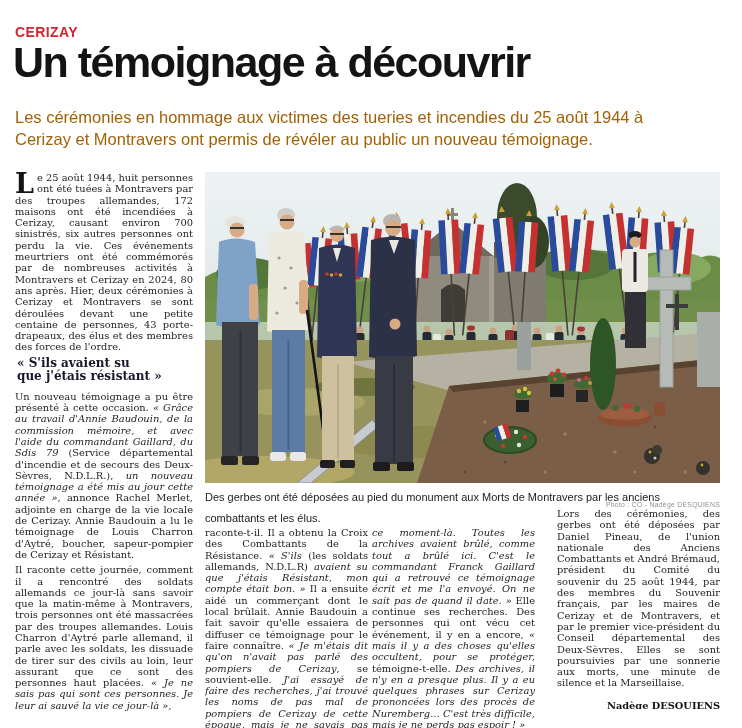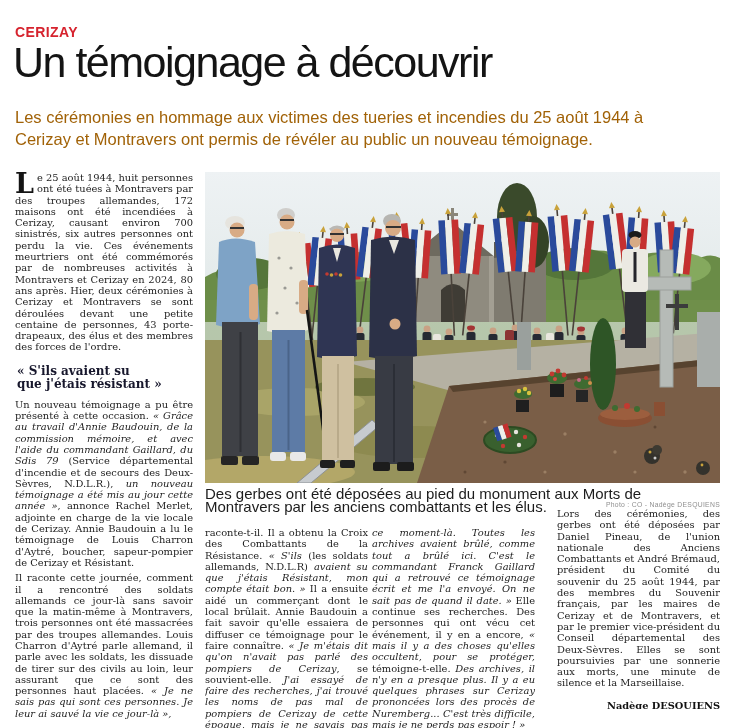--- a/index.html
+++ b/index.html
@@ -2,39 +2,39 @@
 <html lang="fr"><head>
 <meta charset="utf-8">
 <style>
   html,body{margin:0;padding:0;}
   body{width:742px;height:728px;background:#ffffff;font-family:"DejaVu Serif",serif;}
   .page{position:relative;width:742px;height:728px;overflow:hidden;background:#fff;}
 
   .kicker{position:absolute;left:15px;top:24px;font-family:"Liberation Sans",sans-serif;
           font-weight:700;font-size:14px;letter-spacing:.4px;color:#d6232e;}
   .headline{position:absolute;left:13px;top:38px;margin:0;font-family:"Liberation Sans",sans-serif;
-            font-weight:400;font-size:43px;letter-spacing:-1.5px;color:#141414;white-space:nowrap;}
+            font-weight:700;font-size:43px;letter-spacing:-1.5px;color:#141414;white-space:nowrap;}
   .standfirst{position:absolute;left:15px;top:106px;width:656px;font-family:"Liberation Sans",sans-serif;
               font-size:16.5px;line-height:22px;color:#a16207;}
 
   .col{position:absolute;text-align:justify;color:#1d1d1d;font-size:9.9px;line-height:11.3px;}
   .col p{margin:0 0 4px 0;}
   .col .it{font-style:italic;}
   .col1{left:15px;top:172px;width:178px;}
   .dropcap{float:left;font-size:27px;line-height:21px;font-weight:700;padding:1px 3px 0 0;color:#141414;}
-  .inner-subhead{margin:12px 0 7px 2px;font-size:12px;line-height:13.5px;font-weight:700;
+  .inner-subhead{margin:4px 0 7px 2px;font-size:12px;line-height:13.5px;font-weight:700;
                  color:#17172c;white-space:pre-line;text-align:left;}
   .col2{left:205px;top:527px;width:163px;height:201px;overflow:hidden;}
   .col3{left:372px;top:527px;width:163px;height:201px;overflow:hidden;}
   .col4{left:557px;top:508px;width:163px;height:201px;overflow:hidden;}
   .byline{text-align:right;font-weight:700;font-size:9.8px;margin-top:11px;color:#111;}
 
   .photo{position:absolute;left:205px;top:172px;width:515px;height:311px;display:block;}
   .caption{position:absolute;left:205px;top:487px;width:472px;font-family:"Liberation Sans",sans-serif;
-           font-size:15px;line-height:13px;color:#1c1c1c;}
+           font-size:11px;line-height:21px;color:#1c1c1c;}
   .credit{position:absolute;left:580px;top:501px;width:140px;text-align:right;
           font-family:"Liberation Sans",sans-serif;font-size:6.8px;letter-spacing:.3px;color:#8f8f8f;}
 
   
   .flag .pole{fill:#4a423a;}
   .flag .tip{fill:#c9a23a;}
   .flag .fb{fill:#2a4a9b;}
   .flag .fw{fill:#efefe8;}
   .flag .fr{fill:#c53030;}
 </style>

